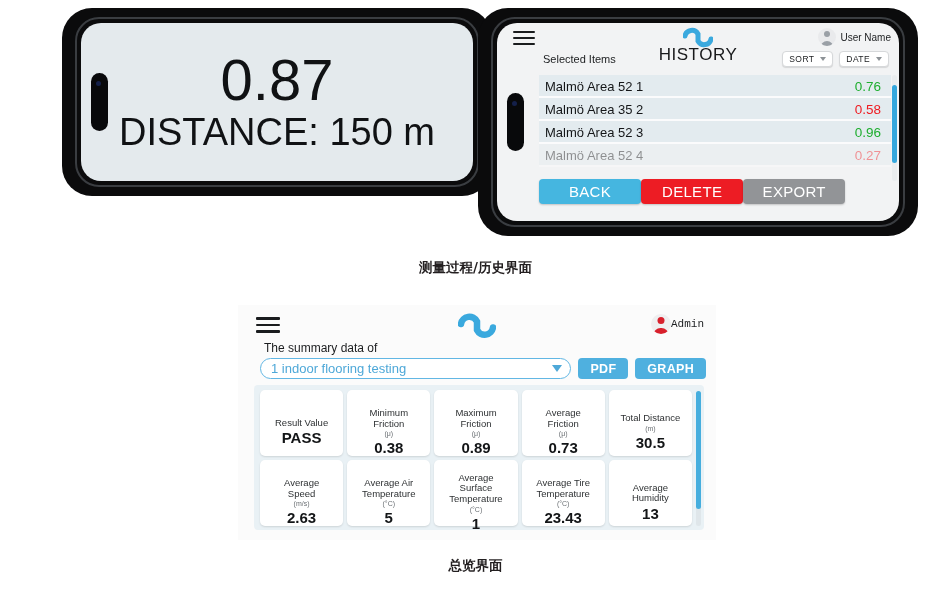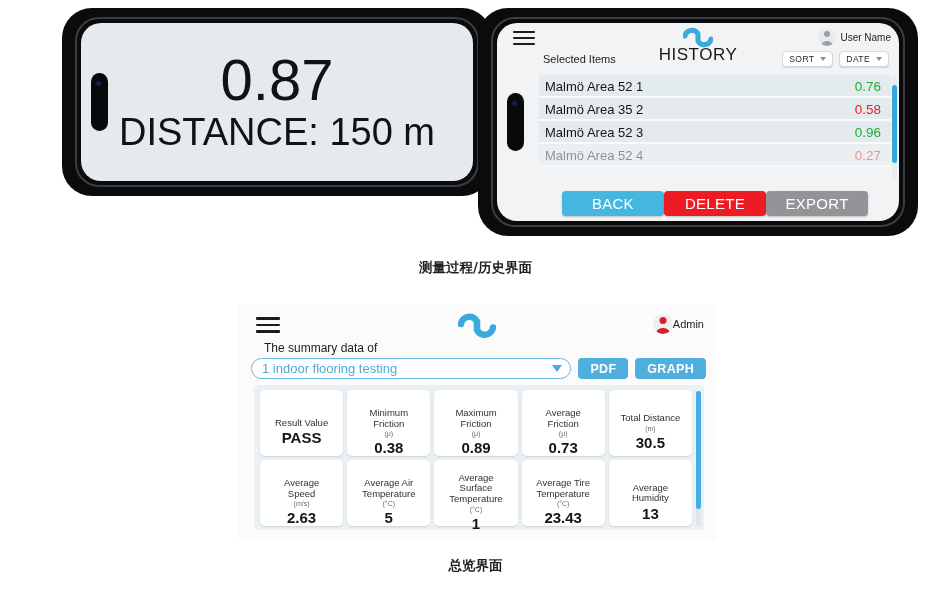--- a/index.html
+++ b/index.html
@@ -241,25 +241,25 @@
     position: absolute;
     left: 0; top: 10px;
     width: 5px; height: 78px;
     background: #35a7dd;
     border-radius: 3px;
   }
 
   .hist-actions {
     position: absolute;
     left: 42px; right: 8px;
-    bottom: 4px;
+    bottom: 16px;
     height: 28px;
     display: flex;
     align-items: center;
-    justify-content: center;
+    justify-content: flex-start;
   }
   .act-btn {
     border: none;
     border-radius: 4px;
     color: #ffffff;
     font-size: 15px;
     letter-spacing: .3px;
     height: 25px;
     width: 29%;
     cursor: pointer;
@@ -303,36 +303,37 @@
     position: absolute;
     left: 50%; top: 2px;
     transform: translateX(-50%);
     width: 38px; height: 26px;
   }
   .admin-chip {
     position: absolute;
     right: 2px; top: 3px;
     display: flex;
     align-items: center;
+    font-family: Liberation Mono, monospace;
   }
   .avatar.red { width: 20px; height: 20px; background: #efeff0; }
   .avatar.red .head { background: #d8202c; width: 7px; height: 7px; top: 3px; }
   .avatar.red .body { background: #d8202c; width: 15px; height: 10px; }
   .admin-name { font-size: 11px; color: #1d1f21; }
 
   .sum-sub {
     margin: 0 0 3px 16px;
     font-size: 12px;
     color: #1b1d1f;
   }
   .sum-controls {
     display: flex;
     align-items: center;
     gap: 7px;
-    margin: 0 0 6px 3px;
+    margin: 0 0 6px 12px;
   }
   .sum-select {
     flex: 1;
     height: 21px;
     border: 1.5px solid #62b7e4;
     border-radius: 11px;
     background: #ffffff;
     display: flex;
     align-items: center;
     justify-content: space-between;

